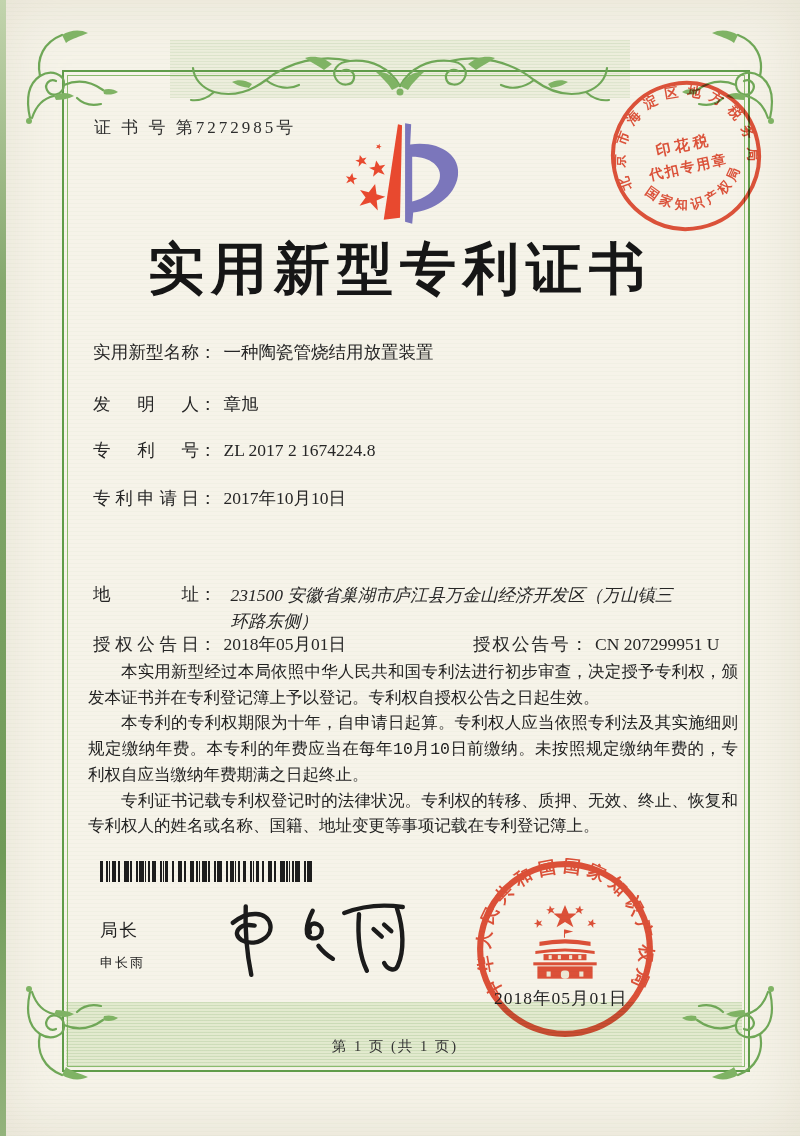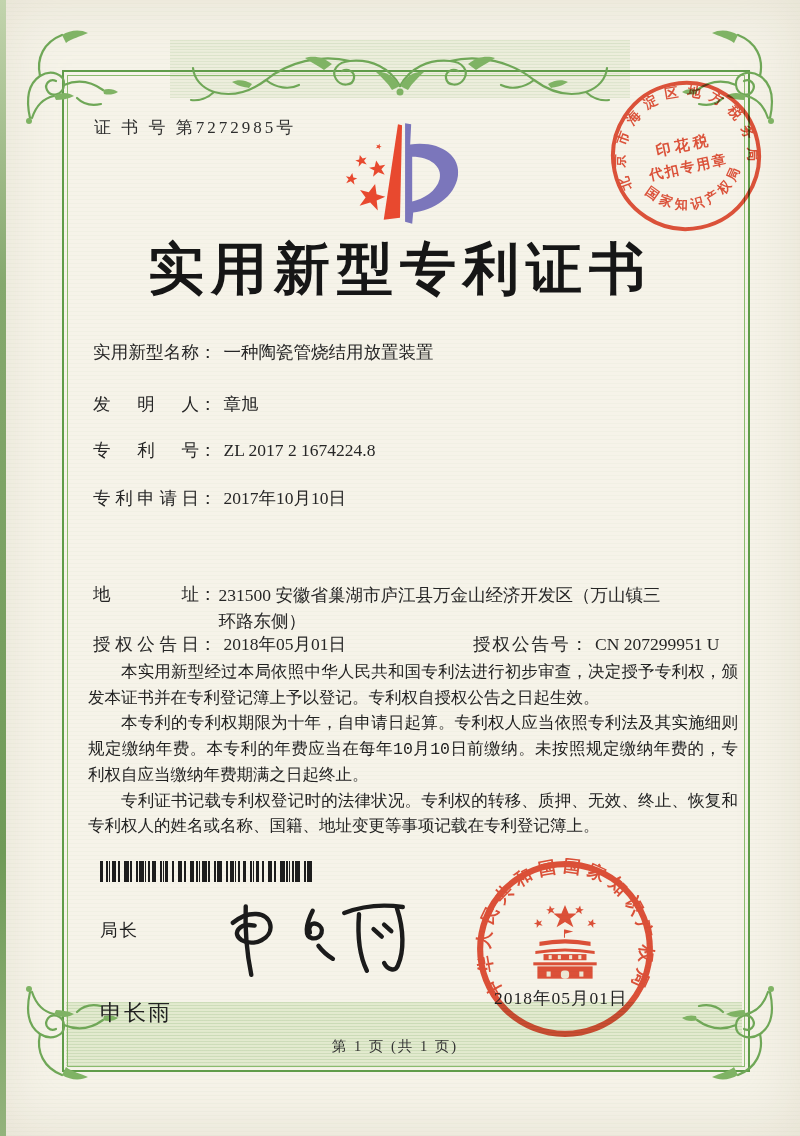--- a/index.html
+++ b/index.html
@@ -36,36 +36,36 @@
   .stamp-top{position:absolute;left:606px;top:76px;width:160px;height:160px;
          transform:rotate(-12deg);opacity:.92;mix-blend-mode:multiply;}
   .seal-bottom{position:absolute;left:474px;top:858px;width:182px;height:182px;
          opacity:.93;mix-blend-mode:multiply;}
   .seal-date{position:absolute;left:494px;top:986px;font-size:17.5px;letter-spacing:1px;
          color:#1f1f1f;z-index:5;}
   
   .row{position:absolute;left:93px;font-size:17.5px;color:#262626;}
   .lbl{display:inline-block;width:106px;text-align:justify;text-align-last:justify;vertical-align:top;}
   .val{margin-left:7px;}
-  .val-block{display:inline-block;width:452px;vertical-align:top;line-height:1.5;margin-left:2px;}
+  .val-block{display:inline-block;width:452px;vertical-align:top;line-height:1.5;margin-left:14px;font-style:italic;}
   .row7b{position:absolute;left:380px;top:0;white-space:nowrap;}
   .row7b .lbl2{letter-spacing:2px;}
   
   .body-text{position:absolute;left:88px;top:660px;width:650px;font-size:16.5px;
          line-height:1.56;color:#222;text-align:justify;}
   .body-text p{margin:0;text-indent:2em;font-family:Liberation Mono, monospace;}
   
   .barcode{position:absolute;left:100px;top:861px;width:212px;height:21px;
          background:
            repeating-linear-gradient(90deg,#1d1d1d 0 2px,transparent 2px 6px),
            repeating-linear-gradient(90deg,#1d1d1d 0 1px,transparent 1px 9px),
            repeating-linear-gradient(90deg,#1d1d1d 0 3px,transparent 3px 13px);}
   
   .sig-title{position:absolute;left:100px;top:918px;font-size:17.5px;letter-spacing:2px;color:#222;}
-  .sig-name{position:absolute;left:100px;top:954px;font-size:22px;letter-spacing:2px;color:#222;margin-top:44px;}
+  .sig-name{position:absolute;left:100px;top:954px;font-size:13px;letter-spacing:2px;color:#222;}
   .sig-hand{position:absolute;left:220px;top:884px;width:196px;height:106px;transform:rotate(-3deg);}
   
   .footer{position:absolute;left:0;width:790px;top:1037px;text-align:center;
          font-size:14.5px;letter-spacing:2px;color:#333;z-index:4;}
   svg text{font-family:"Liberation Serif","DejaVu Serif",serif;}
 </style>
 </head>
 <body>
 
 <div class="paper">

